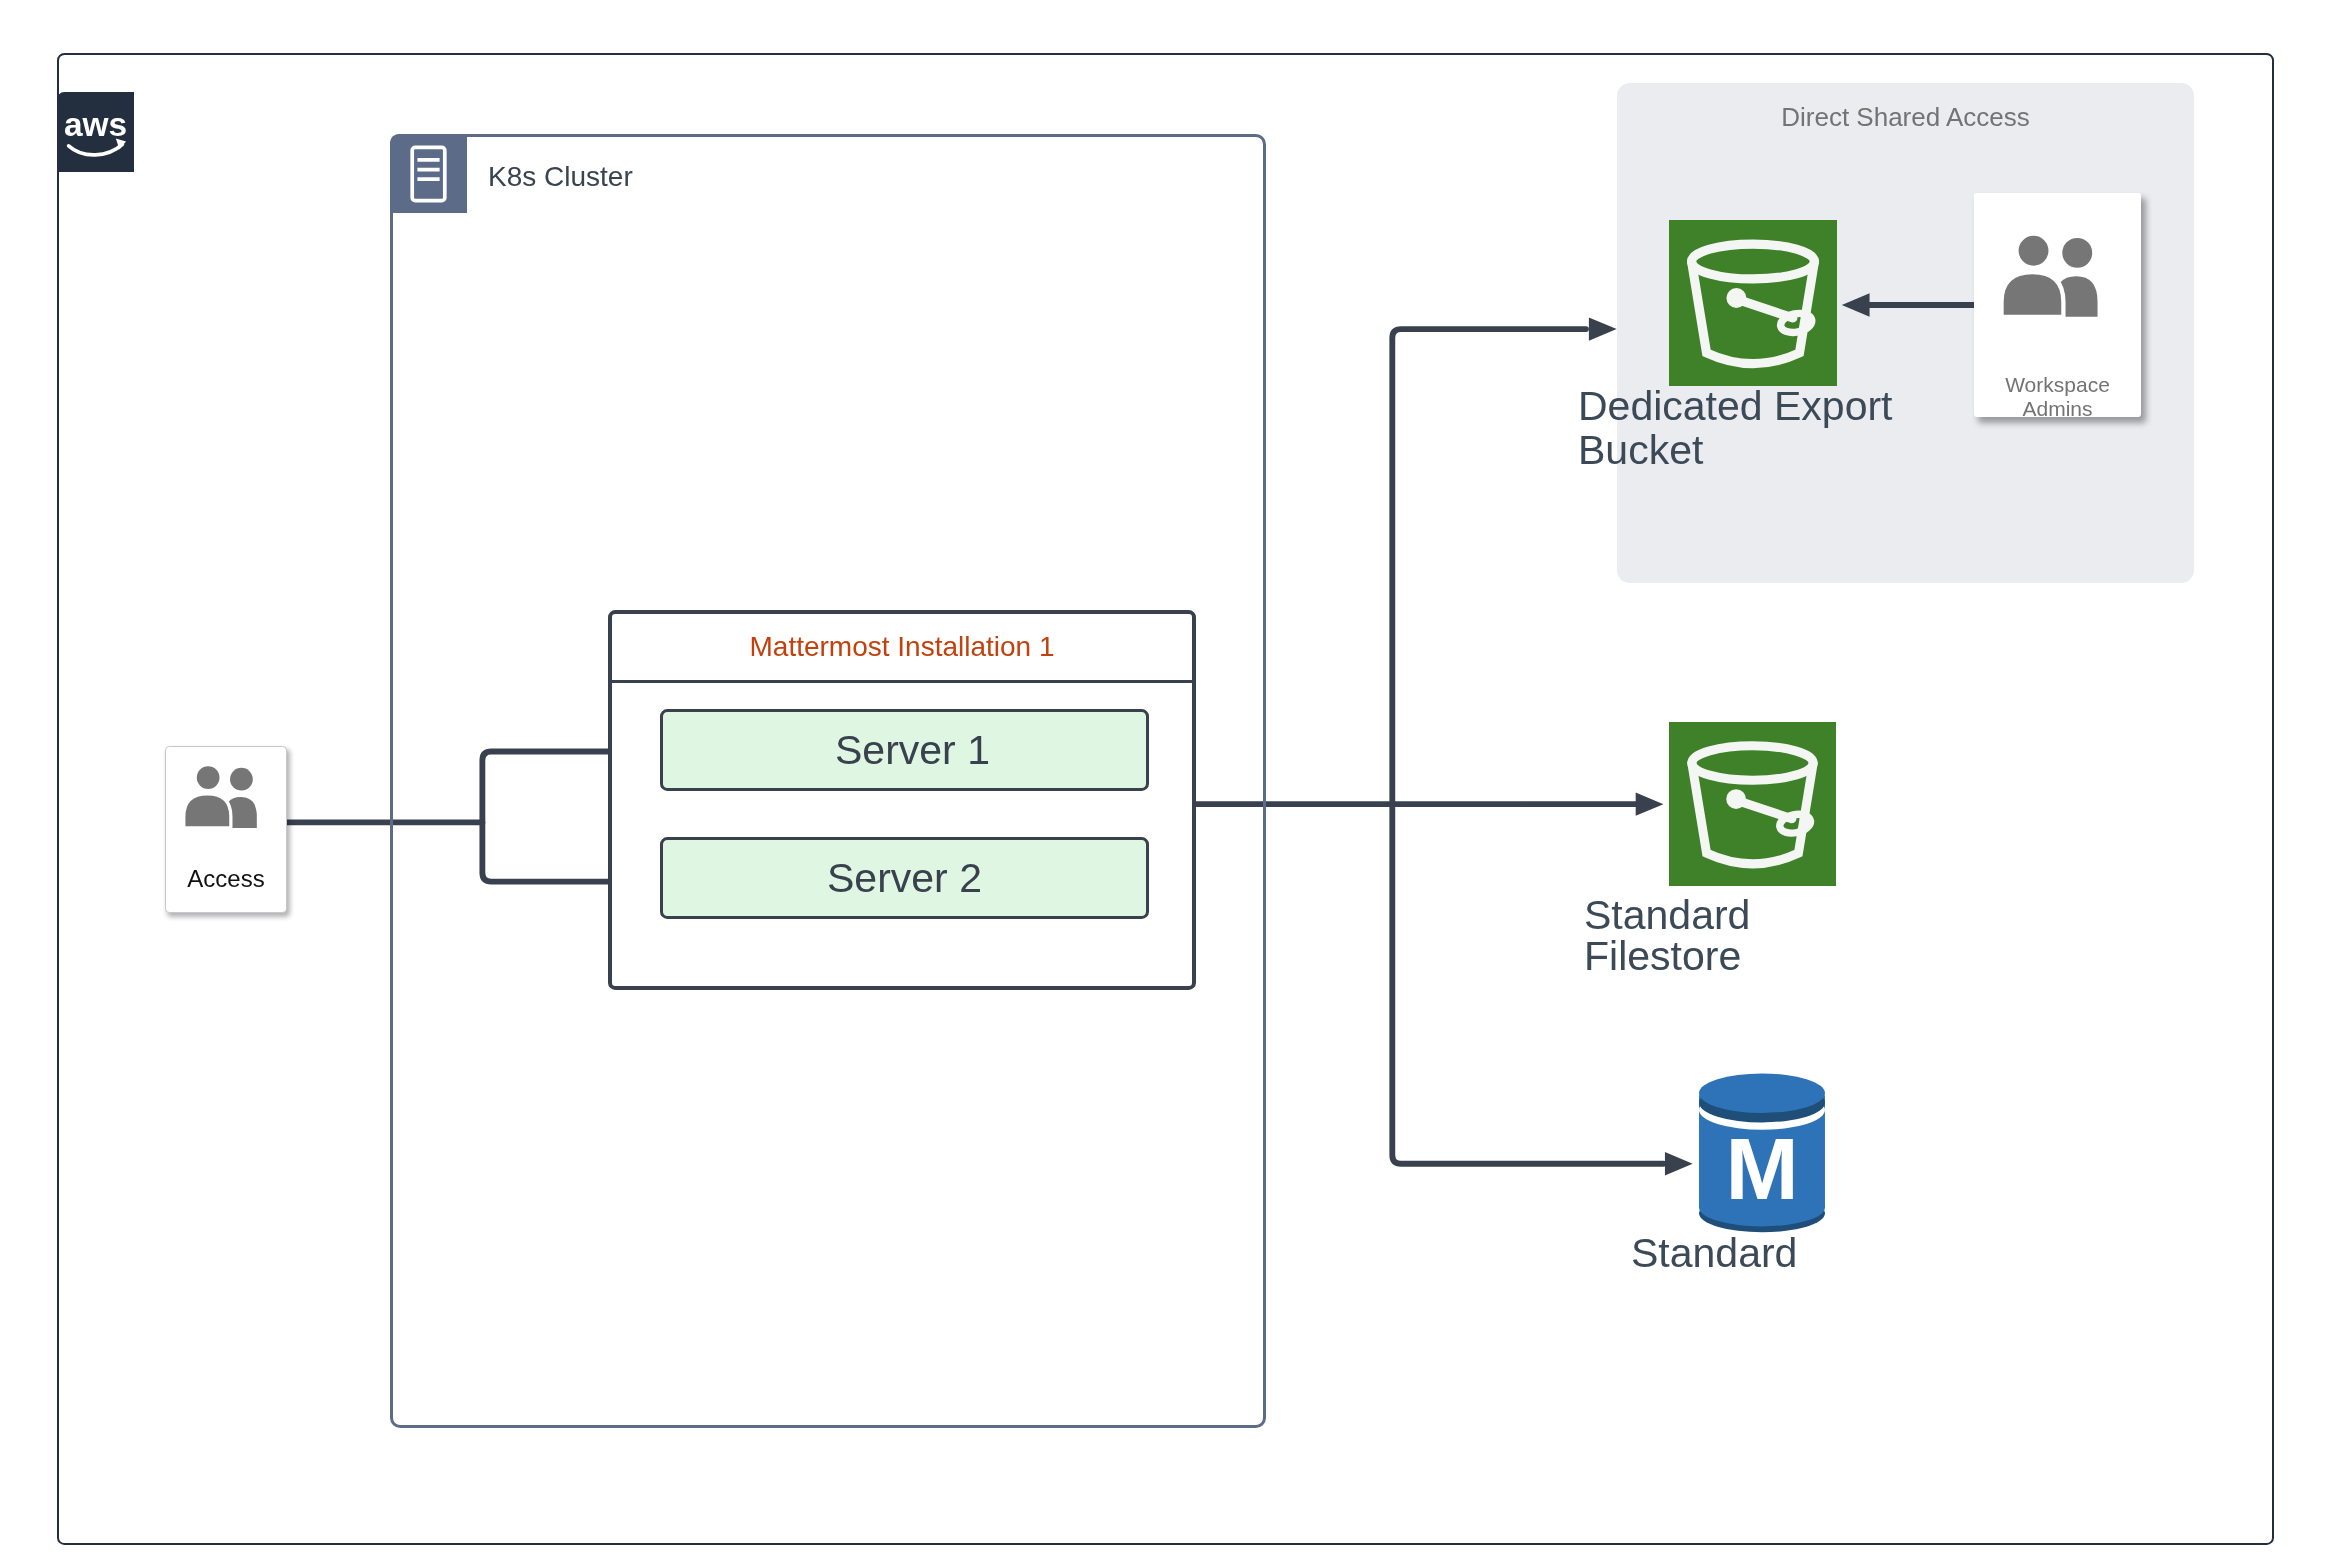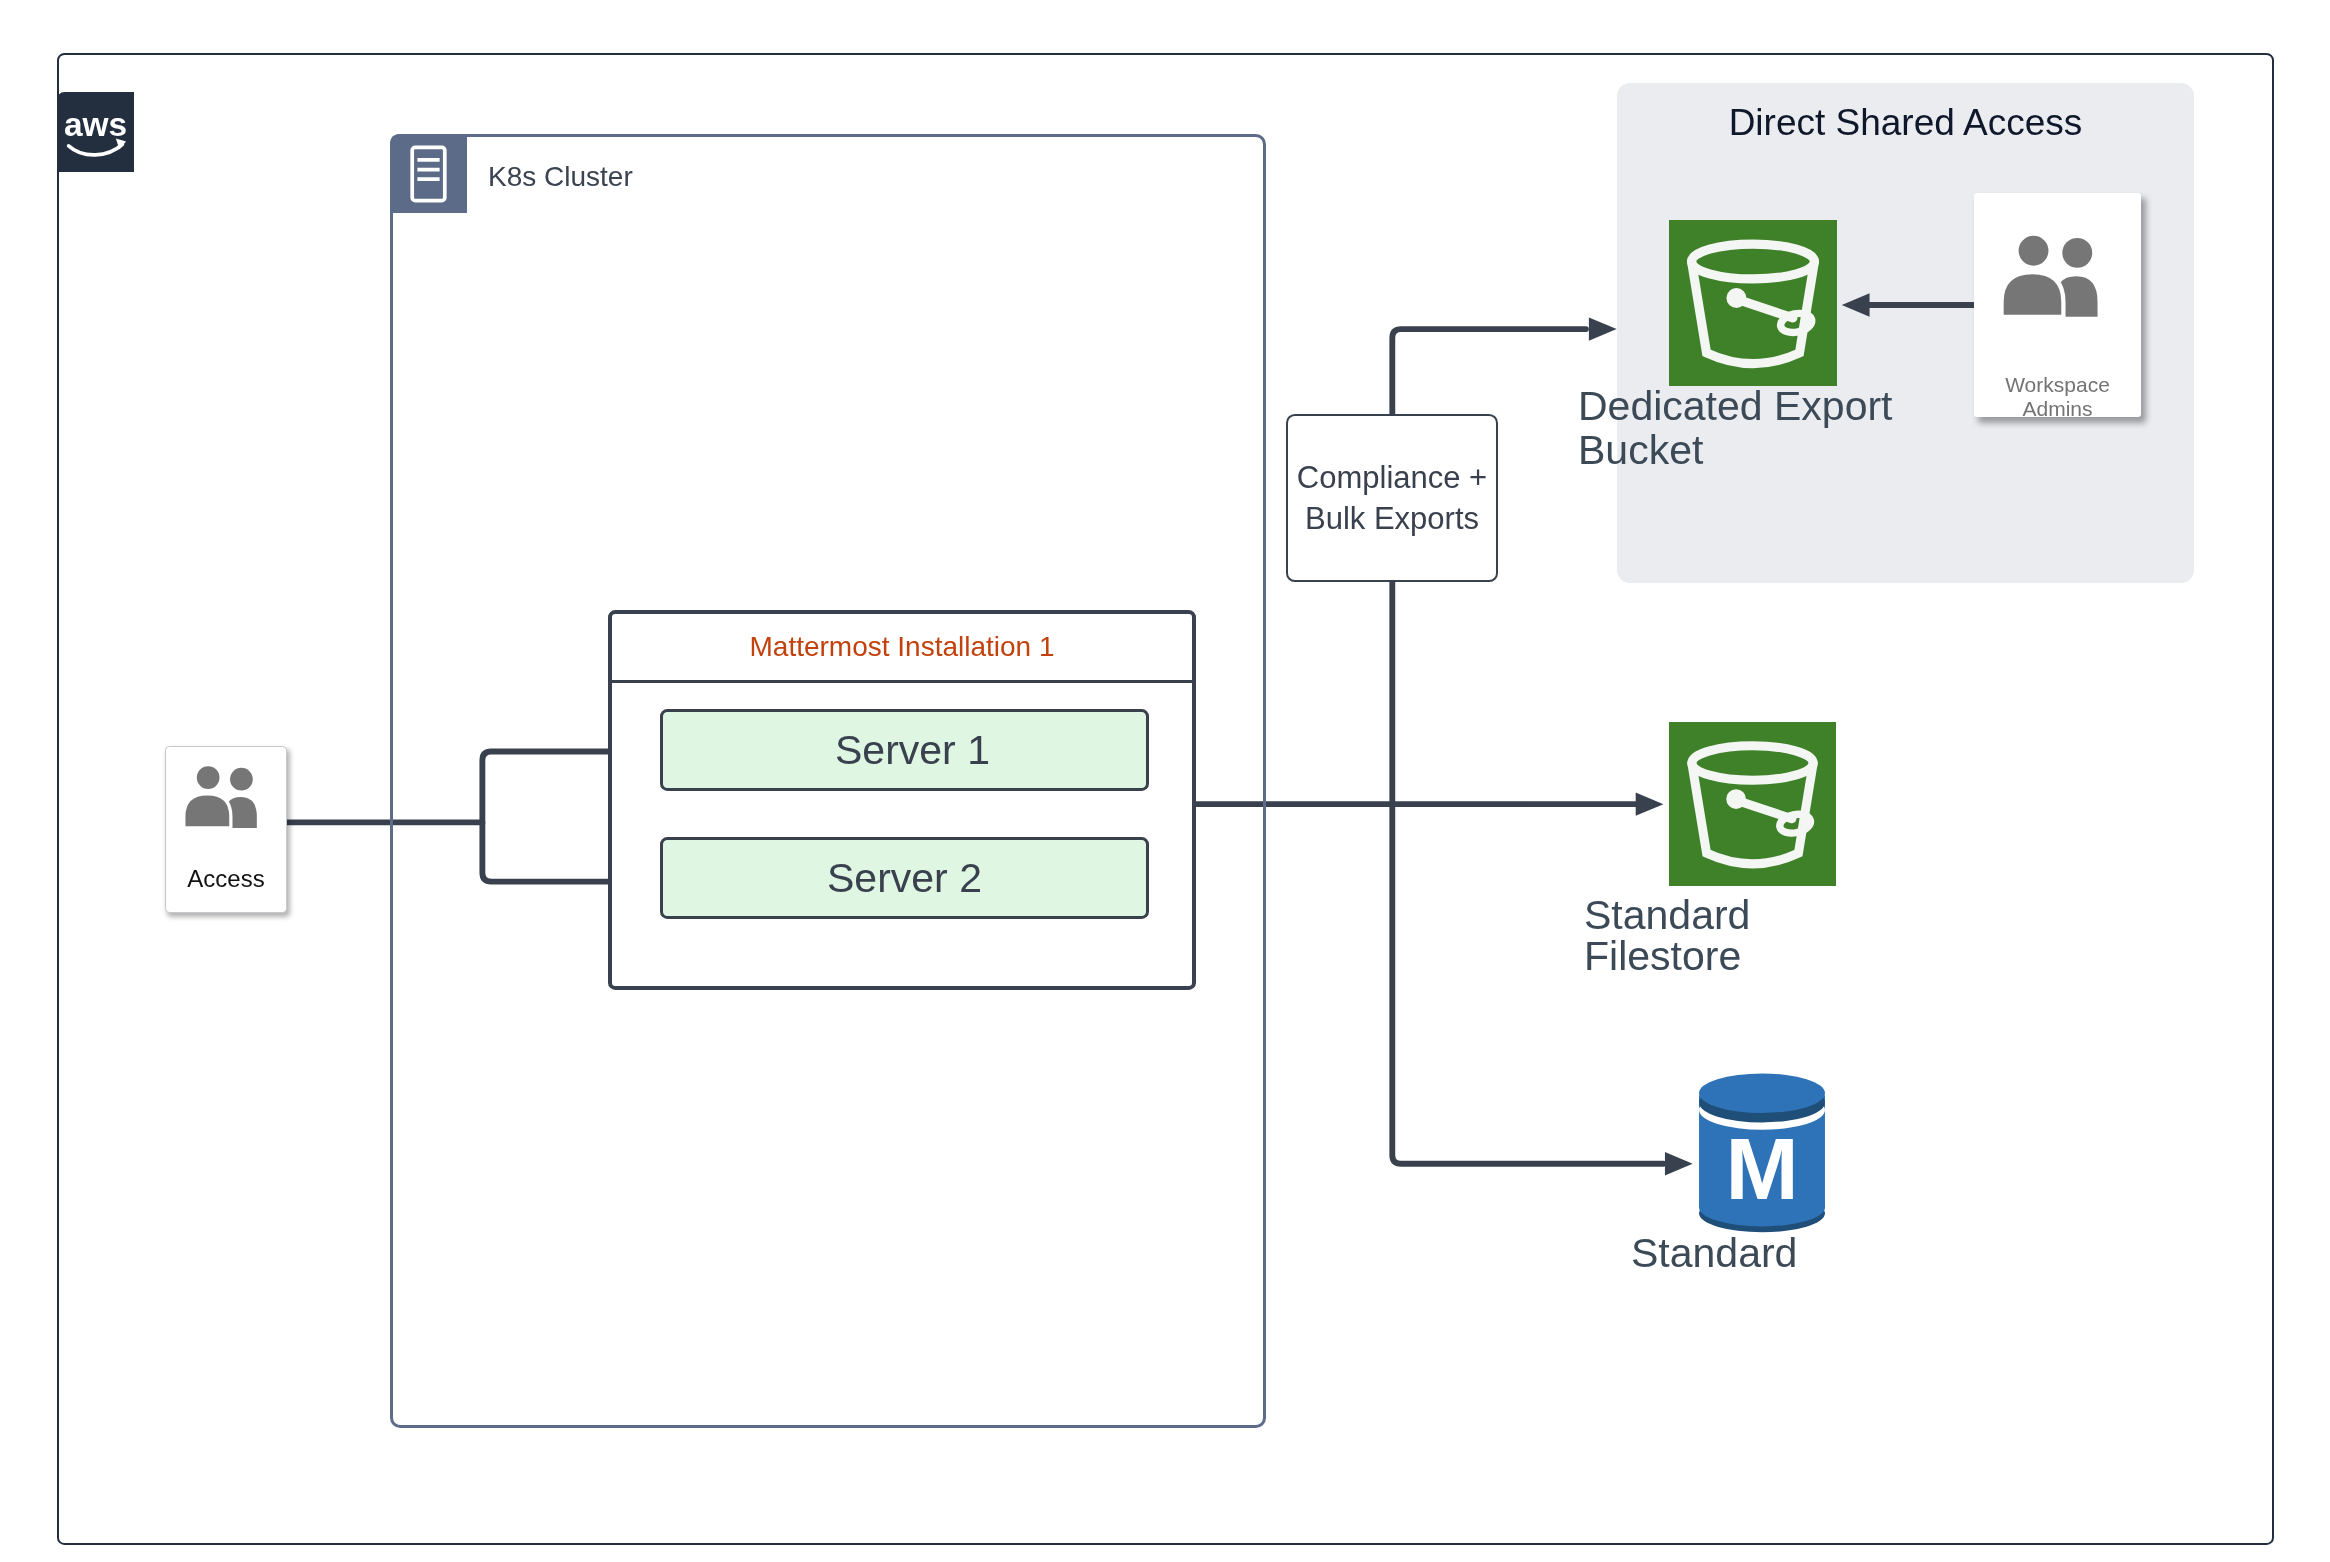--- a/index.html
+++ b/index.html
@@ -8,21 +8,21 @@
     font-family:"Liberation Sans",sans-serif;overflow:hidden;
   }
   .abs{position:absolute;}
 
   
   .outer-frame{left:57px;top:53px;width:2213px;height:1488px;border:2.9px solid #232f3e;border-radius:7.3px;z-index:0;}
   .aws-tab{left:57px;top:53px;width:77px;height:80px;background:#232f3e;border-radius:7.3px 0 0 0;z-index:2;margin-top:39px;}
 
   
   .dsa-panel{left:1617px;top:83px;width:577px;height:500px;background:#eaecf0;border-radius:13px;z-index:0;}
-  .dsa-title{left:1617px;top:102px;width:577px;text-align:center;font-size:37px;color:#0f172a;z-index:2;}
+  .dsa-title{left:1617px;top:102px;width:577px;text-align:center;font-size:26px;color:#737373;z-index:2;}
 
   
   .wires{left:0;top:0;z-index:1;}
 
   
   .k8s-box{left:390px;top:134px;width:870px;height:1288px;border:3.7px solid #5c6b87;border-radius:10.2px;z-index:2;}
   .k8s-tab{left:390px;top:134px;width:77px;height:79px;background:#5c6b87;border-radius:8.8px 0 0 0;display:flex;align-items:center;justify-content:center;z-index:3;}
   .k8s-label{left:488px;top:161px;font-size:28px;color:#3a4350;z-index:2;}
 
   
@@ -135,24 +135,20 @@
     <div class="server-box server-2">Server 2</div>
   </div>
 
   <div class="abs users-card">
     <svg class="users-icon" width="98" height="73" viewBox="0 0 120 90">
         <use href="#people"></use>
       </svg>
     <div class="users-label">Access</div>
   </div>
 
-  <div class="abs compliance-box">
-    <div>Compliance +</div>
-    <div>Bulk Exports</div>
-  </div>
 
   <div class="abs dsa-title">Direct Shared Access</div>
 
   <div class="abs bucket-tile ded-bucket">
     <svg width="168" height="166" viewBox="0 0 100 100">
         <use href="#bucket"></use>
       </svg>
   </div>
   <div class="abs node-label ded-label">
     <div>Dedicated Export</div>

